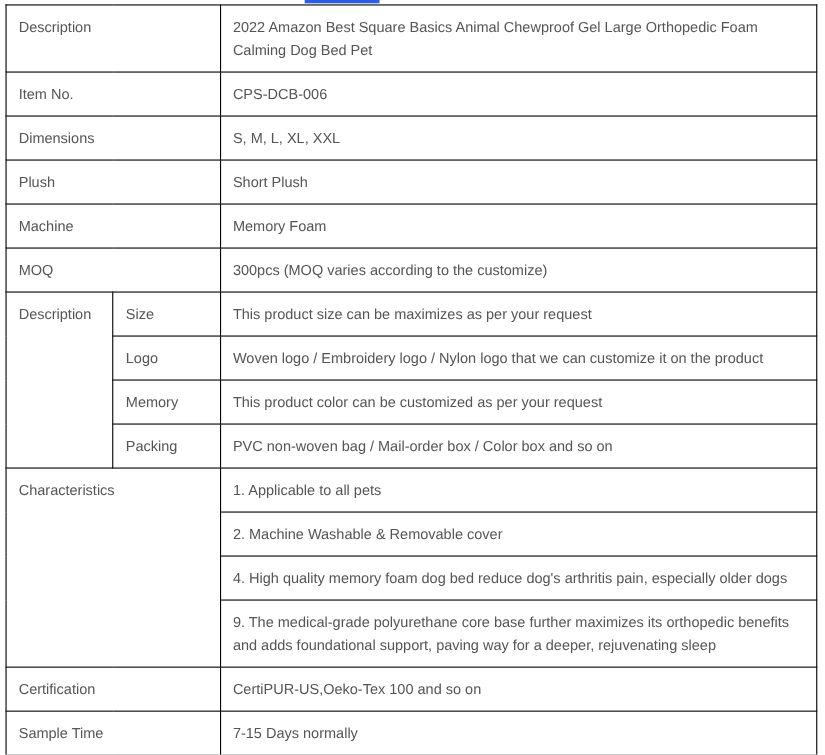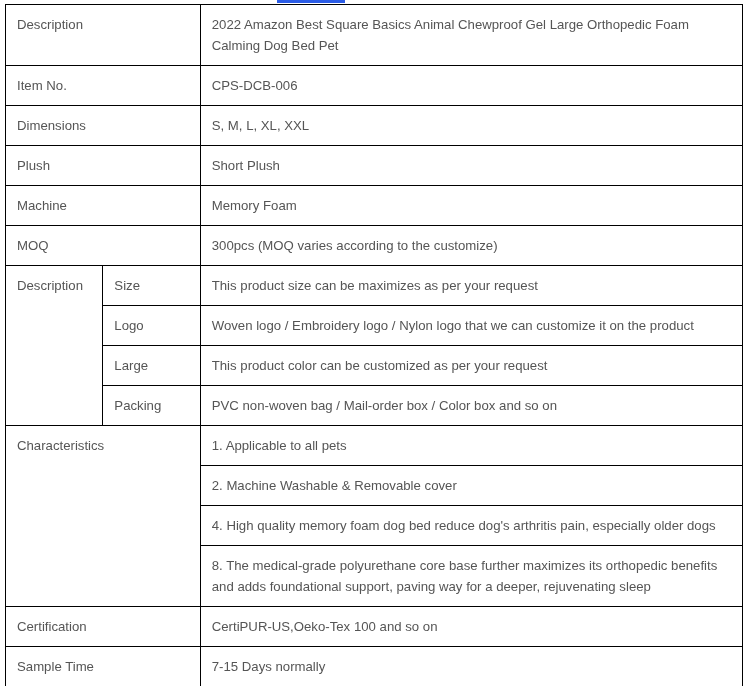--- a/index.html
+++ b/index.html
@@ -102,21 +102,21 @@
         <td class="col-sub label-cell">Size</td>
         <td class="col-value value-cell">This product size can be maximizes as per your request</td>
       </tr>
 
       <tr>
         <td class="col-sub label-cell">Logo</td>
         <td class="col-value value-cell">Woven logo / Embroidery logo / Nylon logo that we can customize it on the product</td>
       </tr>
 
       <tr>
-        <td class="col-sub label-cell">Large</td>
+        <td class="col-sub label-cell">Memory</td>
         <td class="col-value value-cell">This product color can be customized as per your request</td>
       </tr>
 
       <tr>
         <td class="col-sub label-cell">Packing</td>
         <td class="col-value value-cell">PVC non-woven bag / Mail-order box / Color box and so on</td>
       </tr>
 
       <tr>
         <td class="col-label label-cell" colspan="2" rowspan="4">Characteristics</td>
@@ -125,21 +125,21 @@
 
       <tr>
         <td class="col-value value-cell">2. Machine Washable &amp; Removable cover</td>
       </tr>
 
       <tr>
         <td class="col-value value-cell">4. High quality memory foam dog bed reduce dog's arthritis pain, especially older dogs</td>
       </tr>
 
       <tr>
-        <td class="col-value value-cell">8. The medical-grade polyurethane core base further maximizes its orthopedic benefits and adds foundational support, paving way for a deeper, rejuvenating sleep</td>
+        <td class="col-value value-cell">9. The medical-grade polyurethane core base further maximizes its orthopedic benefits and adds foundational support, paving way for a deeper, rejuvenating sleep</td>
       </tr>
 
       <tr>
         <td class="col-label label-cell" colspan="2">Certification</td>
         <td class="col-value value-cell">CertiPUR-US,Oeko-Tex 100 and so on</td>
       </tr>
 
       <tr>
         <td class="col-label label-cell" colspan="2">Sample Time</td>
         <td class="col-value value-cell">7-15 Days normally</td>

